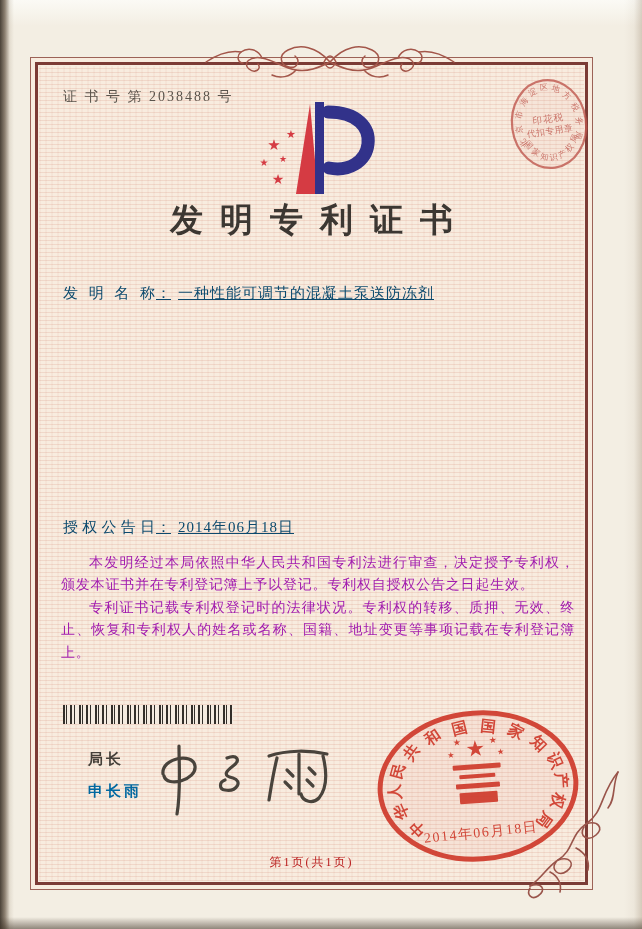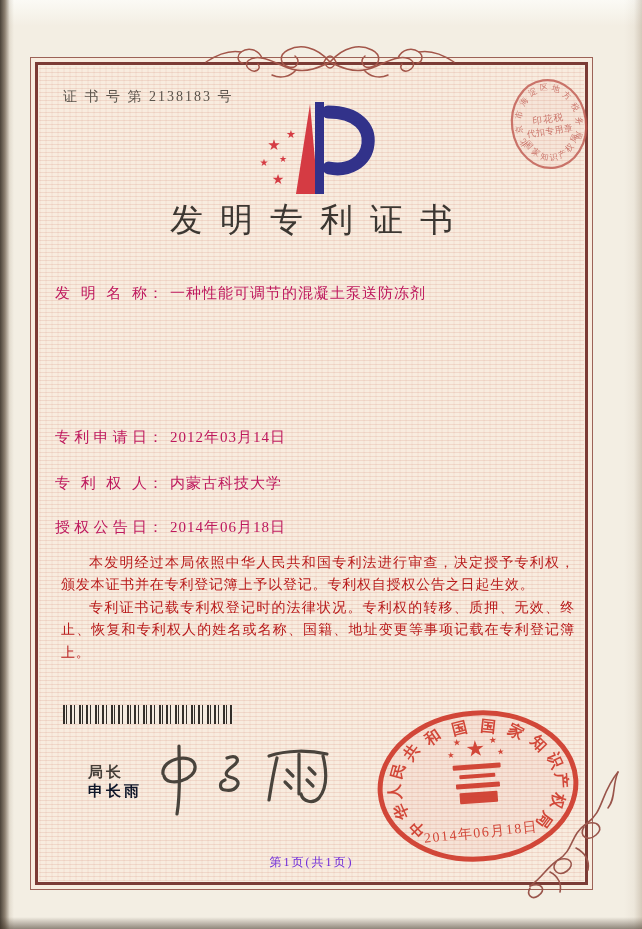--- a/index.html
+++ b/index.html
@@ -26,44 +26,44 @@
   .frame::after{content:"";position:absolute;inset:8px;pointer-events:none;z-index:0;
     background:
       repeating-linear-gradient(0deg,rgba(201,112,92,0.17) 0 1px,rgba(201,112,92,0) 1px 4px),
       repeating-linear-gradient(90deg,rgba(201,112,92,0.06) 0 2px,rgba(201,112,92,0) 2px 6px);}
   .frame>*{position:absolute;z-index:2;}
 
   .cert-no{left:32px;top:30px;font-size:14px;color:#5b544c;letter-spacing:2px;white-space:nowrap;}
 
   .logo{left:50%;top:40px;margin-left:-76px;}
 
-  .title{top:140px;left:0;right:0;text-align:center;font-size:33px;font-weight:normal;
+  .title{top:140px;left:0;right:0;text-align:center;font-size:33px;font-weight:bold;
     color:#3c3732;letter-spacing:17px;text-indent:17px;white-space:nowrap;}
 
-  .row{left:24px;font-size:15px;color:#be185d;white-space:nowrap;}
+  .row{left:32px;font-size:15px;color:#0c4a6e;white-space:nowrap;text-decoration:underline;}
   .row .lab{display:inline-block;width:92px;text-align:justify;text-align-last:justify;vertical-align:top;}
   .row .colon{margin:0 7px 0 1px;}
   .row .val{letter-spacing:1px;}
   .r0{top:226px;} .r1{top:278px;} .r2{top:326px;} .r3{top:370px;} .r4{top:416px;} .r5{top:460px;}
 
   .body-text{top:494px;left:30px;width:514px;font-size:14px;line-height:22.4px;
-    color:#b91c1c;text-align:justify;letter-spacing:0.8px;}
+    color:#a21caf;text-align:justify;letter-spacing:0.8px;}
   .body-text p{margin:0;text-indent:2em;}
 
   .barcode{left:32px;top:647px;width:170px;height:19px;
     background:repeating-linear-gradient(90deg,
       #332f2a 0 2px,#f4ebe0 2px 3px,#332f2a 3px 4px,#f4ebe0 4px 7px,
       #332f2a 7px 9px,#f4ebe0 9px 11px,#332f2a 11px 12px,#f4ebe0 12px 16px);}
 
-  .sig-title{left:57px;top:692px;font-size:15px;color:#46403a;letter-spacing:3px;font-weight:bold;margin-top:13px;}
-  .sig-name{left:57px;top:724px;font-size:15px;color:#0f172a;letter-spacing:3px;font-weight:bold;}
+  .sig-title{left:57px;top:692px;font-size:15px;color:#46403a;letter-spacing:3px;font-weight:bold;}
+  .sig-name{left:57px;top:724px;font-size:15px;color:#0369a1;letter-spacing:3px;font-weight:bold;}
   .sig-hand{left:110px;top:682px;}
 
   .seal{left:340px;top:646px;transform:rotate(-4deg);opacity:0.92;}
-  .footer{bottom:18px;left:0;right:0;text-align:center;font-size:12px;color:#6d28d9;letter-spacing:2px;}
+  .footer{bottom:18px;left:0;right:0;text-align:center;font-size:12px;color:#b91c1c;letter-spacing:2px;}
 
   .tax-stamp{position:absolute;left:504px;top:74px;z-index:5;transform:rotate(-8deg);opacity:0.8;}
   .top-flourish{position:absolute;left:202px;top:36px;z-index:3;}
   .corner-flourish{position:absolute;left:520px;top:764px;z-index:3;}
 
   svg text{font-family:"Liberation Serif","DejaVu Serif",serif;}
 </style>
 </head>
 <body>
 
@@ -80,43 +80,37 @@
         <path d="M162,34 C168,41 178,43 186,39"></path>
         <path d="M217,16 C228,14 240,18 252,26"></path>
       </g>
       <use href="#tfh" transform="translate(256,0) scale(-1,1)"></use>
       <path d="M122,26 C126,18 130,18 134,26 C130,34 126,34 122,26 Z"></path>
     </g>
   </svg>
 
   <div class="frame">
 
-    <div class="cert-no">证 书 号 第 2138183 号</div>
+    <div class="cert-no">证 书 号 第 2038488 号</div>
 
     <svg class="logo" width="152" height="100" viewBox="0 0 152 100">
       <text x="38" y="52" font-size="15" fill="#d53b43" text-anchor="middle">★</text>
       <text x="55" y="40" font-size="11" fill="#d53b43" text-anchor="middle">★</text>
       <text x="28" y="68" font-size="10" fill="#d53b43" text-anchor="middle">★</text>
       <text x="47" y="64" font-size="9" fill="#d53b43" text-anchor="middle">★</text>
       <text x="42" y="86" font-size="14" fill="#d53b43" text-anchor="middle">★</text>
       <polygon points="74,6 82,96 60,96" fill="#d53b43"></polygon>
       <rect x="79" y="4" width="9" height="92" fill="#32328a"></rect>
       <path d="M92,14 C122,14 134,30 132,46 C130,64 112,74 93,70" stroke="#32328a" stroke-width="13" fill="none" stroke-linecap="round"></path>
     </svg>
 
     <div class="title">发明专利证书</div>
 
     <div class="row r0">
       <span class="lab">发明名称</span><span class="colon">：</span><span class="val">一种性能可调节的混凝土泵送防冻剂</span>
-    </div>
-    <div class="row r3">
-      <span class="lab">专利申请日</span><span class="colon">：</span><span class="val">2012年03月14日</span>
-    </div>
-    <div class="row r4">
-      <span class="lab">专利权人</span><span class="colon">：</span><span class="val">内蒙古科技大学</span>
     </div>
     <div class="row r5">
       <span class="lab">授权公告日</span><span class="colon">：</span><span class="val">2014年06月18日</span>
     </div>
 
     <div class="body-text">
       <p>本发明经过本局依照中华人民共和国专利法进行审查，决定授予专利权，颁发本证书并在专利登记簿上予以登记。专利权自授权公告之日起生效。</p>
       <p>专利证书记载专利权登记时的法律状况。专利权的转移、质押、无效、终止、恢复和专利权人的姓名或名称、国籍、地址变更等事项记载在专利登记簿上。</p>
     </div>
 

